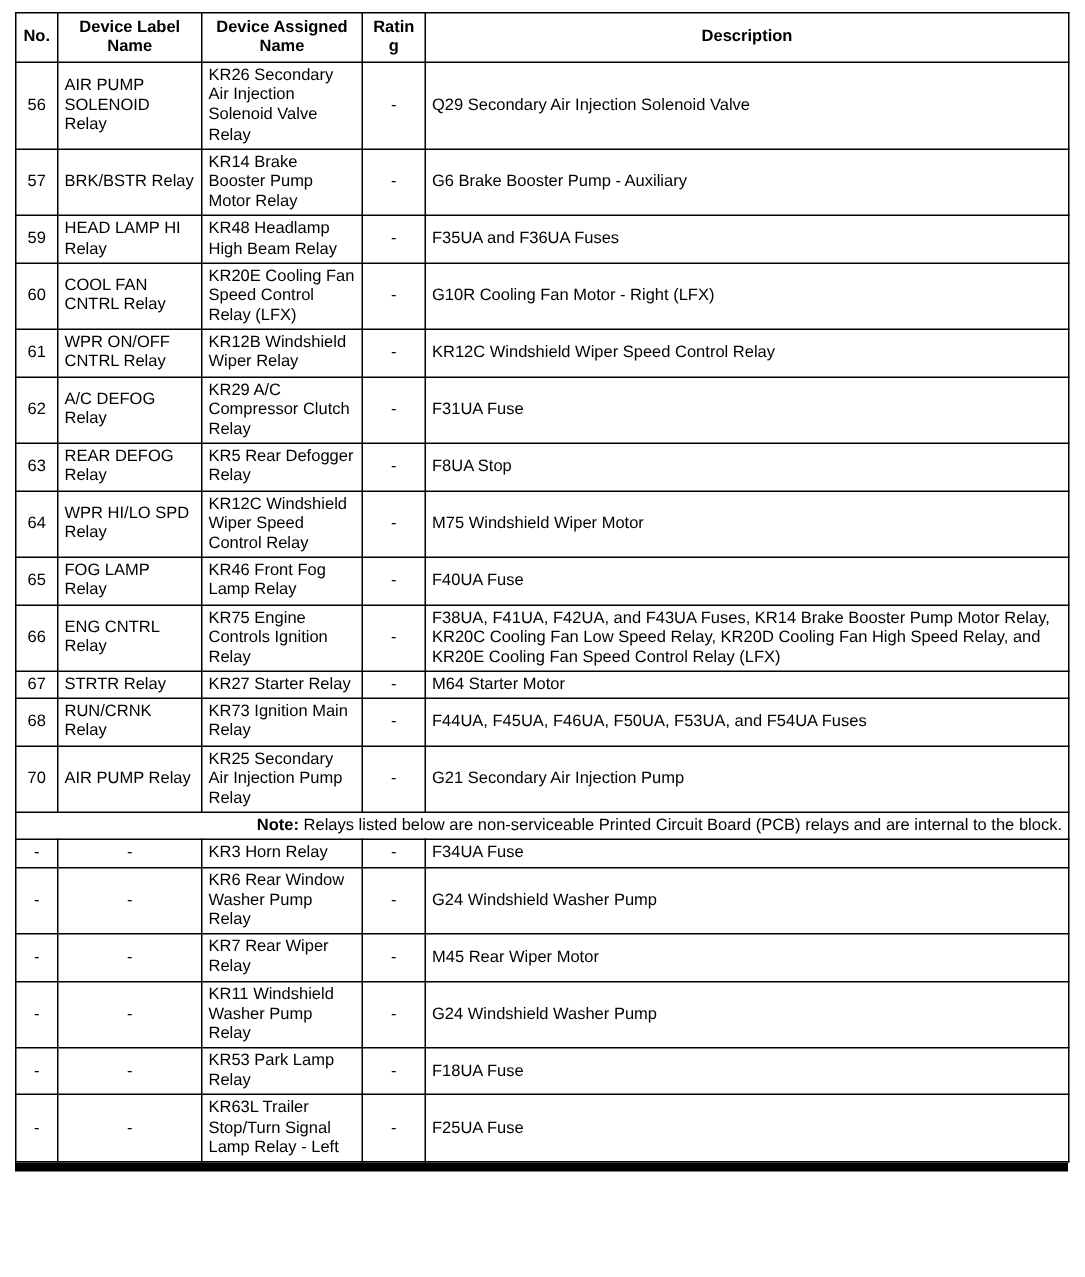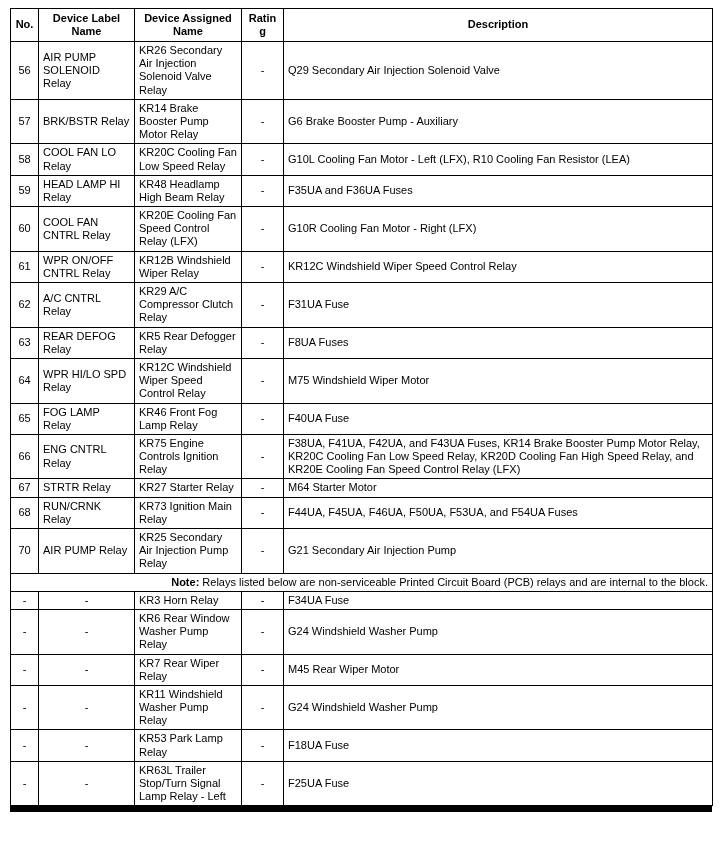--- a/index.html
+++ b/index.html
@@ -98,27 +98,20 @@
     <td class="col-desc">Q29 Secondary Air Injection Solenoid Valve</td>
   </tr>
         <tr>
     <td class="col-no">57</td>
     <td class="col-label">BRK/BSTR Relay</td>
     <td class="col-assigned">KR14 Brake Booster Pump Motor Relay</td>
     <td class="col-rating">-</td>
     <td class="col-desc">G6 Brake Booster Pump - Auxiliary</td>
   </tr>
         <tr>
-    <td class="col-no">58</td>
-    <td class="col-label">COOL FAN LO Relay</td>
-    <td class="col-assigned">KR20C Cooling Fan Low Speed Relay</td>
-    <td class="col-rating">-</td>
-    <td class="col-desc">G10L Cooling Fan Motor - Left (LFX), R10 Cooling Fan Resistor (LEA)</td>
-  </tr>
-        <tr>
     <td class="col-no">59</td>
     <td class="col-label">HEAD LAMP HI Relay</td>
     <td class="col-assigned">KR48 Headlamp High Beam Relay</td>
     <td class="col-rating">-</td>
     <td class="col-desc">F35UA and F36UA Fuses</td>
   </tr>
         <tr>
     <td class="col-no">60</td>
     <td class="col-label">COOL FAN CNTRL Relay</td>
     <td class="col-assigned">KR20E Cooling Fan Speed Control Relay (LFX)</td>
@@ -127,31 +120,31 @@
   </tr>
         <tr>
     <td class="col-no">61</td>
     <td class="col-label">WPR ON/OFF CNTRL Relay</td>
     <td class="col-assigned">KR12B Windshield Wiper Relay</td>
     <td class="col-rating">-</td>
     <td class="col-desc">KR12C Windshield Wiper Speed Control Relay</td>
   </tr>
         <tr>
     <td class="col-no">62</td>
-    <td class="col-label">A/C CNTRL Relay</td>
+    <td class="col-label">A/C DEFOG Relay</td>
     <td class="col-assigned">KR29 A/C Compressor Clutch Relay</td>
     <td class="col-rating">-</td>
     <td class="col-desc">F31UA Fuse</td>
   </tr>
         <tr>
     <td class="col-no">63</td>
     <td class="col-label">REAR DEFOG Relay</td>
     <td class="col-assigned">KR5 Rear Defogger Relay</td>
     <td class="col-rating">-</td>
-    <td class="col-desc">F8UA Fuses</td>
+    <td class="col-desc">F8UA Stop</td>
   </tr>
         <tr>
     <td class="col-no">64</td>
     <td class="col-label">WPR HI/LO SPD Relay</td>
     <td class="col-assigned">KR12C Windshield Wiper Speed Control Relay</td>
     <td class="col-rating">-</td>
     <td class="col-desc">M75 Windshield Wiper Motor</td>
   </tr>
         <tr>
     <td class="col-no">65</td>

